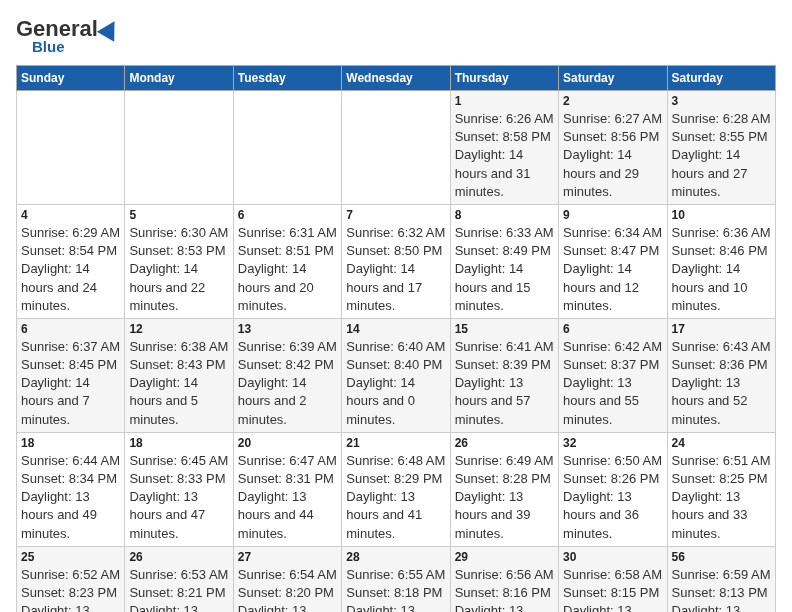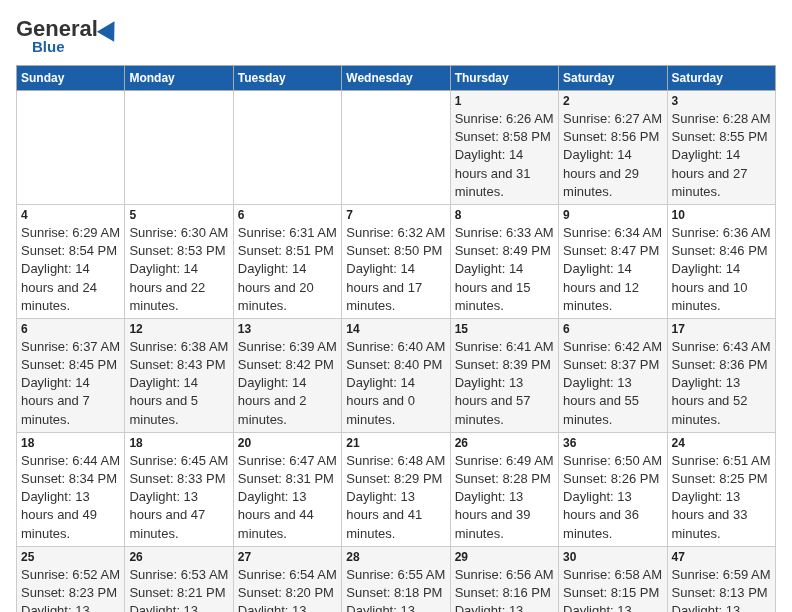--- a/index.html
+++ b/index.html
@@ -214,21 +214,21 @@
         </td>
         <td>
           <span class="cell-date">21</span>
           <div class="cell-info">Sunrise: 6:48 AM<br>Sunset: 8:29 PM<br>Daylight: 13 hours and 41 minutes.</div>
         </td>
         <td>
           <span class="cell-date">26</span>
           <div class="cell-info">Sunrise: 6:49 AM<br>Sunset: 8:28 PM<br>Daylight: 13 hours and 39 minutes.</div>
         </td>
         <td>
-          <span class="cell-date">36</span>
+          <span class="cell-date">32</span>
           <div class="cell-info">Sunrise: 6:50 AM<br>Sunset: 8:26 PM<br>Daylight: 13 hours and 36 minutes.</div>
         </td>
         <td>
           <span class="cell-date">24</span>
           <div class="cell-info">Sunrise: 6:51 AM<br>Sunset: 8:25 PM<br>Daylight: 13 hours and 33 minutes.</div>
         </td>
       </tr>
       <tr>
         <td>
           <span class="cell-date">25</span>
@@ -248,18 +248,18 @@
         </td>
         <td>
           <span class="cell-date">29</span>
           <div class="cell-info">Sunrise: 6:56 AM<br>Sunset: 8:16 PM<br>Daylight: 13 hours and 19 minutes.</div>
         </td>
         <td>
           <span class="cell-date">30</span>
           <div class="cell-info">Sunrise: 6:58 AM<br>Sunset: 8:15 PM<br>Daylight: 13 hours and 16 minutes.</div>
         </td>
         <td>
-          <span class="cell-date">47</span>
+          <span class="cell-date">56</span>
           <div class="cell-info">Sunrise: 6:59 AM<br>Sunset: 8:13 PM<br>Daylight: 13 hours and 14 minutes.</div>
         </td>
       </tr>
     </tbody>
 </table>
 
 </body></html>

